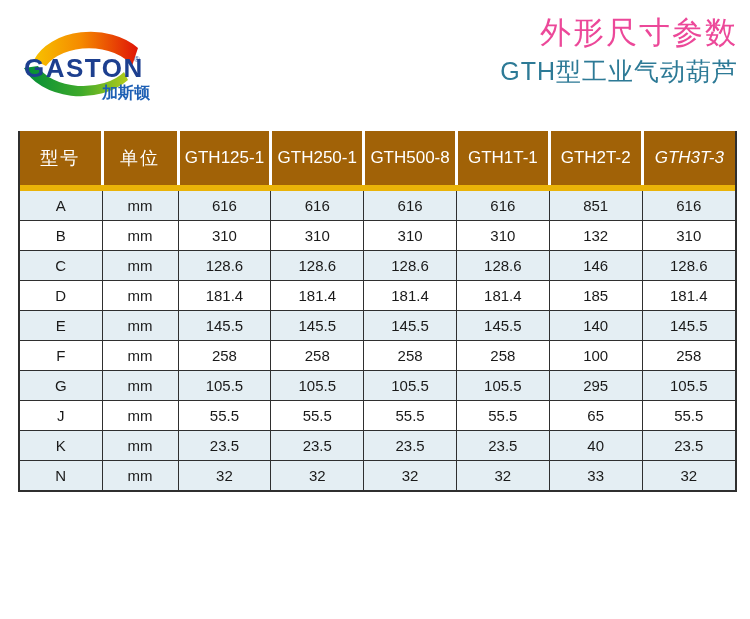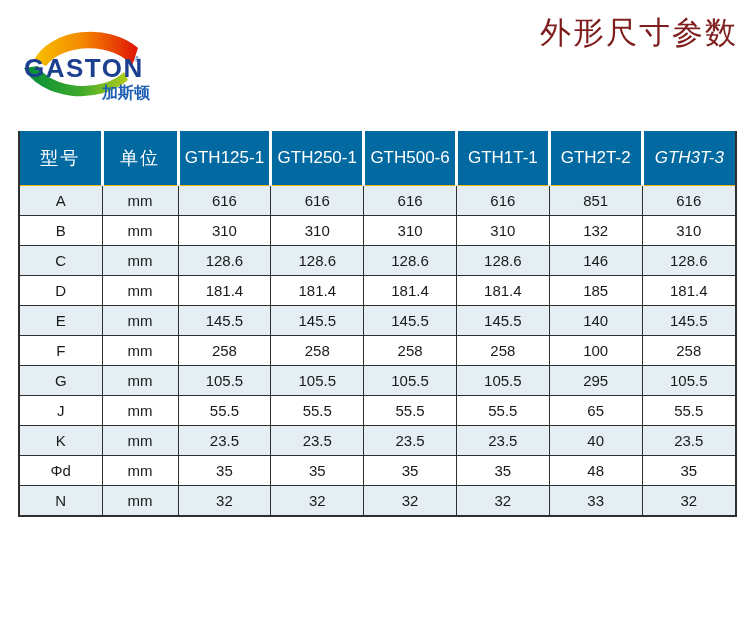--- a/index.html
+++ b/index.html
@@ -33,21 +33,21 @@
 
   .title-block {
     position: absolute;
     right: 12px;
     top: 14px;
     text-align: right;
   }
   .main-title {
     font-size: 31px;
     line-height: 38px;
-    color: #7f1d1d;
+    color: #ec4899;
     letter-spacing: 2px;
     font-weight: 400;
     white-space: nowrap;
   }
   .sub-title {
     font-size: 25px;
     line-height: 34px;
     color: #2d7a96;
     letter-spacing: 1px;
     font-weight: 400;
@@ -70,26 +70,26 @@
   table.spec-table th,
   table.spec-table td {
     text-align: center;
     vertical-align: middle;
     font-weight: normal;
     color: #1a1a1a;
   }
 
   
   table.spec-table thead th {
-    background: #0369a1;
+    background: #a16207;
     color: #ffffff;
     height: 52px;
     font-size: 17px;
     border-right: 3px solid #ffffff;
-    border-bottom: 1px solid #eab308;
+    border-bottom: 6px solid #eab308;
     letter-spacing: 0px;
     margin-top: 12px;
   }
   table.spec-table thead th:last-child { border-right: none; font-style: italic; }
   table.spec-table thead th.cn { font-size: 18px; letter-spacing: 2px; }
 
   
   table.spec-table tbody td {
     height: 27px;
     font-size: 15px;
@@ -139,20 +139,21 @@
       <path d="M8,46 A60,42 0 0 0 112,58 L108,50 A48,30 0 0 1 22,44 Z" fill="url(#gradBot)"></path>
 
       <text x="8" y="55" font-family="Liberation Sans, sans-serif" font-size="26" font-weight="bold" letter-spacing="1.5" fill="#1d3f8f">GASTON</text>
       <text x="118" y="40" font-family="Liberation Sans, sans-serif" font-size="8" fill="#1d3f8f">®</text>
       <text x="86" y="76" font-family="DejaVu Sans, sans-serif" font-size="16" font-weight="bold" letter-spacing="0" fill="#1d5fb4">加斯顿</text>
     </svg>
   </div>
 
   <div class="title-block">
     <div class="main-title">外形尺寸参数</div>
+    <div class="sub-title">GTH型工业气动葫芦</div>
   </div>
 
 </div>
 
 <div class="table-wrap">
   <table class="spec-table">
     <colgroup>
       <col class="c-model">
         <col class="c-unit">
       <col class="c-spec">
@@ -161,21 +162,21 @@
       <col class="c-spec">
         <col class="c-spec">
         <col class="c-spec">
     </colgroup>
     <thead>
       <tr>
         <th class="cn">型号</th>
         <th class="cn">单位</th>
         <th>GTH125-1</th>
         <th>GTH250-1</th>
-        <th>GTH500-6</th>
+        <th>GTH500-8</th>
         <th>GTH1T-1</th>
         <th>GTH2T-2</th>
         <th>GTH3T-3</th>
       </tr>
     </thead>
     <tbody>
         <tr class="alt">
           <td>A</td>
           <td>mm</td>
           <td>616</td>
@@ -258,30 +259,20 @@
         <tr class="alt">
           <td>K</td>
           <td>mm</td>
           <td>23.5</td>
           <td>23.5</td>
           <td>23.5</td>
           <td>23.5</td>
           <td>40</td>
           <td>23.5</td>
         </tr>
-        <tr>
-          <td>Φd</td>
-          <td>mm</td>
-          <td>35</td>
-          <td>35</td>
-          <td>35</td>
-          <td>35</td>
-          <td>48</td>
-          <td>35</td>
-        </tr>
         <tr class="alt">
           <td>N</td>
           <td>mm</td>
           <td>32</td>
           <td>32</td>
           <td>32</td>
           <td>32</td>
           <td>33</td>
           <td>32</td>
         </tr>

